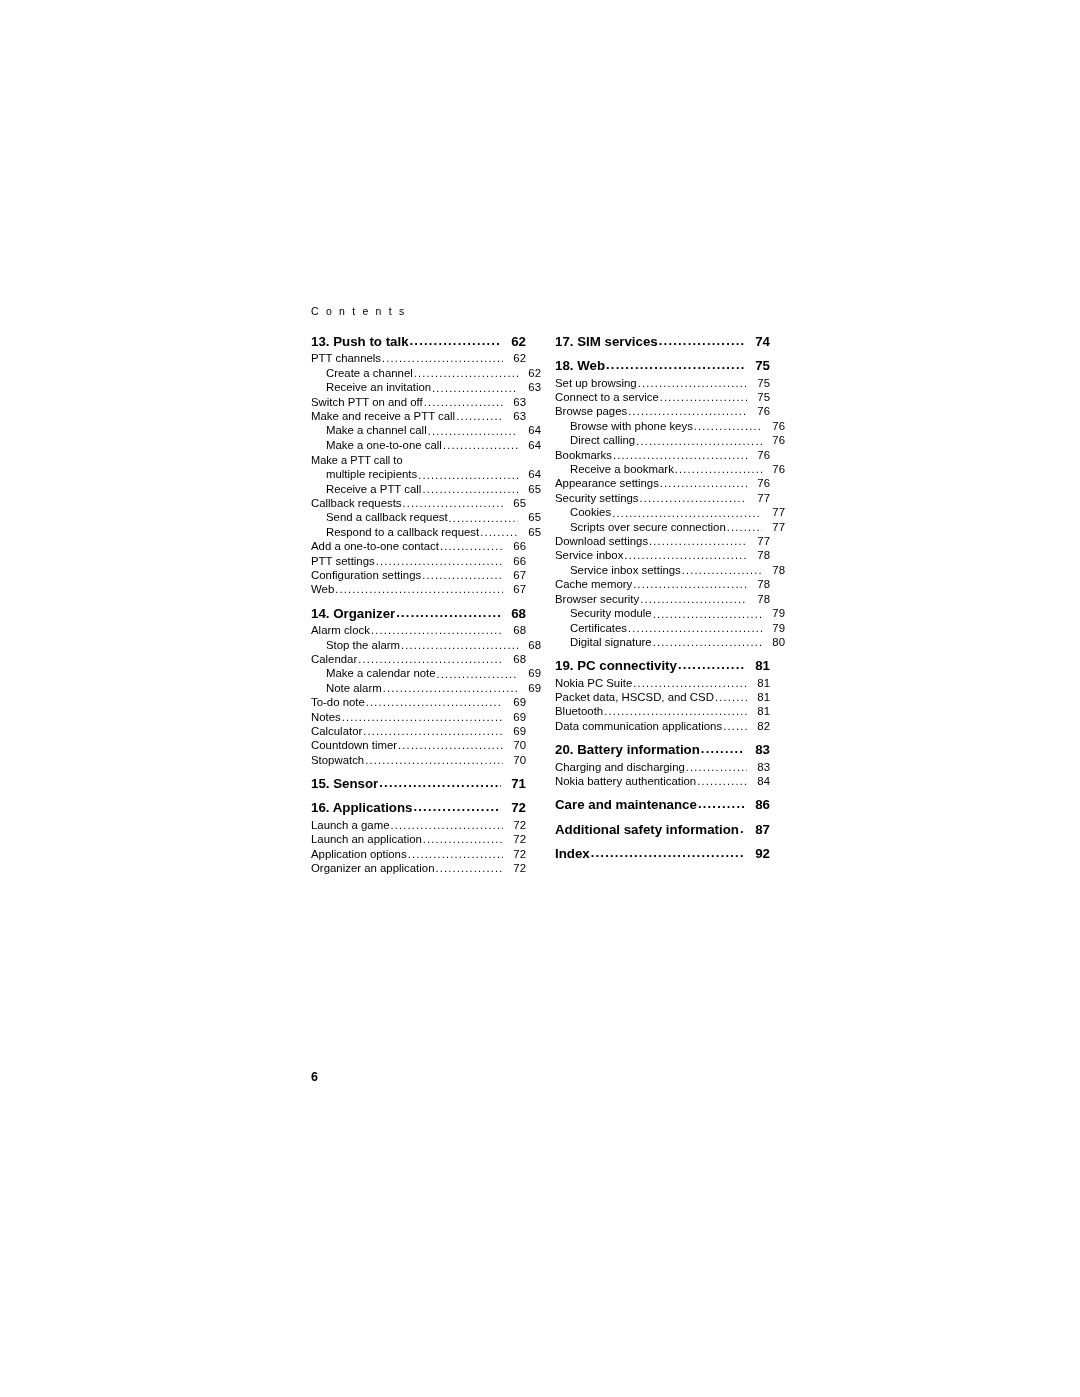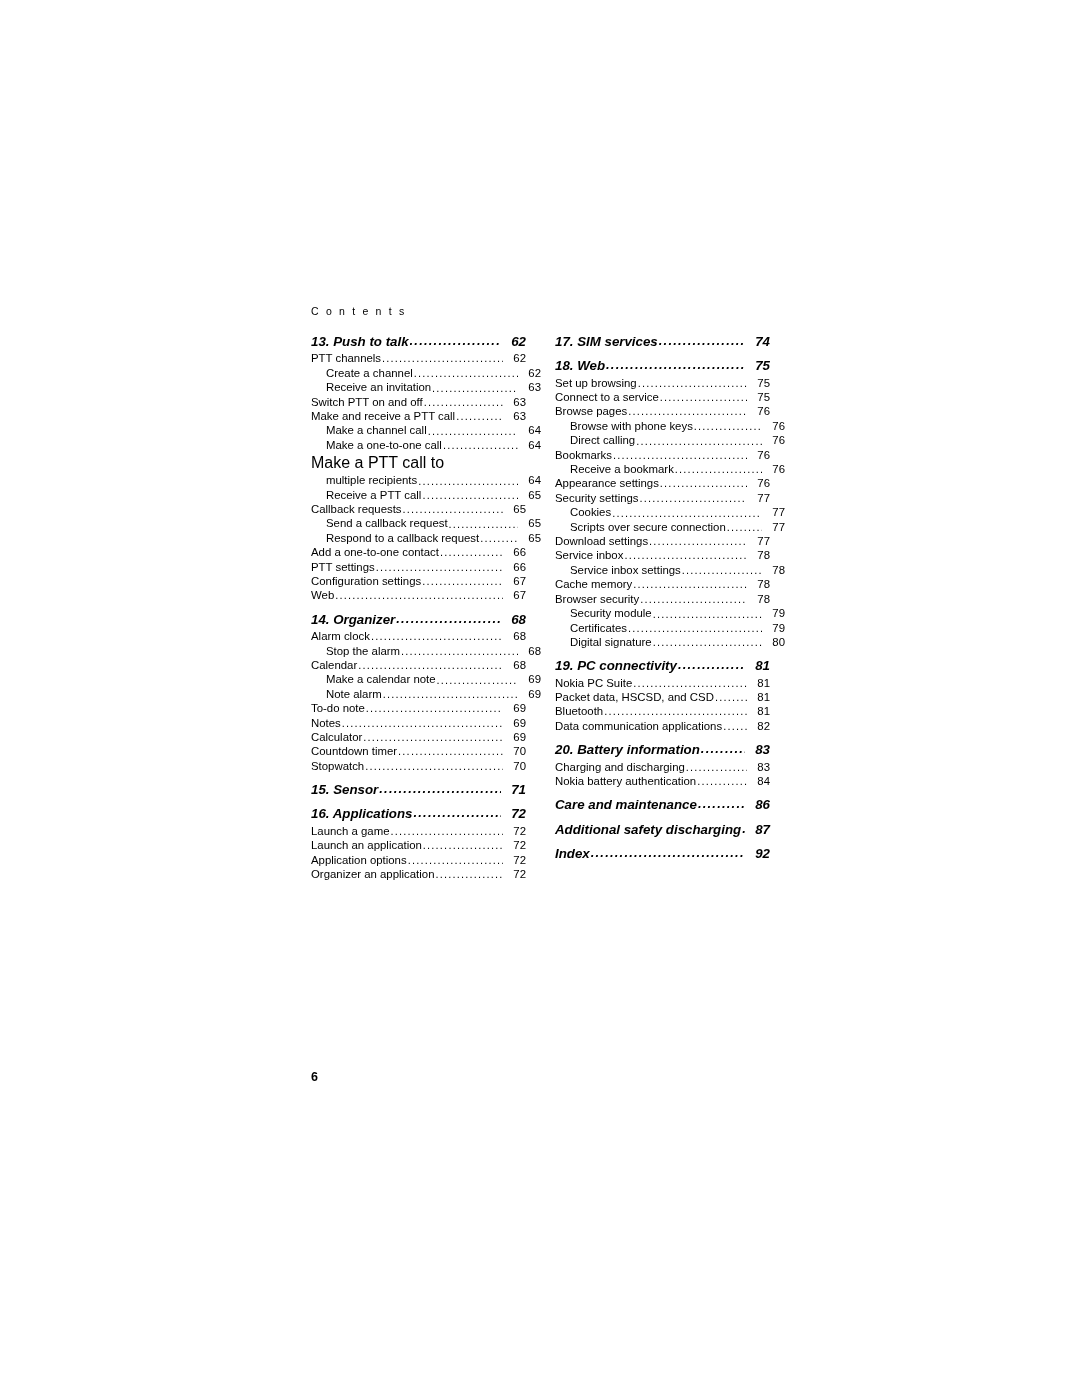--- a/index.html
+++ b/index.html
@@ -63,21 +63,20 @@
     white-space: nowrap;
   }
 
   
   .chapter {
     font-weight: bold;
     font-size: 13.3px;
     color: #000;
     margin-top: 11px;
     margin-bottom: 5px;
-    font-style: italic;
   }
   .chapter .pg { width: 24px; }
   .chapter .dots { font-size: 13px; position: relative; top: -1px; }
 
   .chapter.first { margin-top: 0; }
 
   
   .lvl1 {
     font-size: 11.4px;
     margin-bottom: 3.0px;
@@ -90,21 +89,21 @@
     font-size: 11.4px;
     margin-bottom: 3.0px;
     padding-left: 15px;
     align-items: flex-end;
   }
   .lvl2 .pg { width: 22px; }
   .lvl2 .dots { font-size: 11px; }
 
   
   .plain {
-    font-size: 16px;
+    font-size: 11px;
     margin-bottom: 3.0px;
   }
 
   .pagenum {
     position: absolute;
     left: 311px;
     top: 1070px;
     font-size: 12.5px;
     font-weight: bold;
     color: #000;
@@ -436,21 +435,21 @@
           <span class="txt">Nokia battery authentication</span>
           <span class="dots">........................................................................................</span>
           <span class="pg">84</span>
         </div>
         <div class="entry chapter">
           <span class="txt">Care and maintenance</span>
           <span class="dots">........................................................................................</span>
           <span class="pg">86</span>
         </div>
         <div class="entry chapter">
-          <span class="txt">Additional safety discharging</span>
+          <span class="txt">Additional safety information</span>
           <span class="dots">........................................................................................</span>
           <span class="pg">87</span>
         </div>
         <div class="entry chapter">
           <span class="txt">Index</span>
           <span class="dots">........................................................................................</span>
           <span class="pg">92</span>
         </div>
       </div>
   </div>

